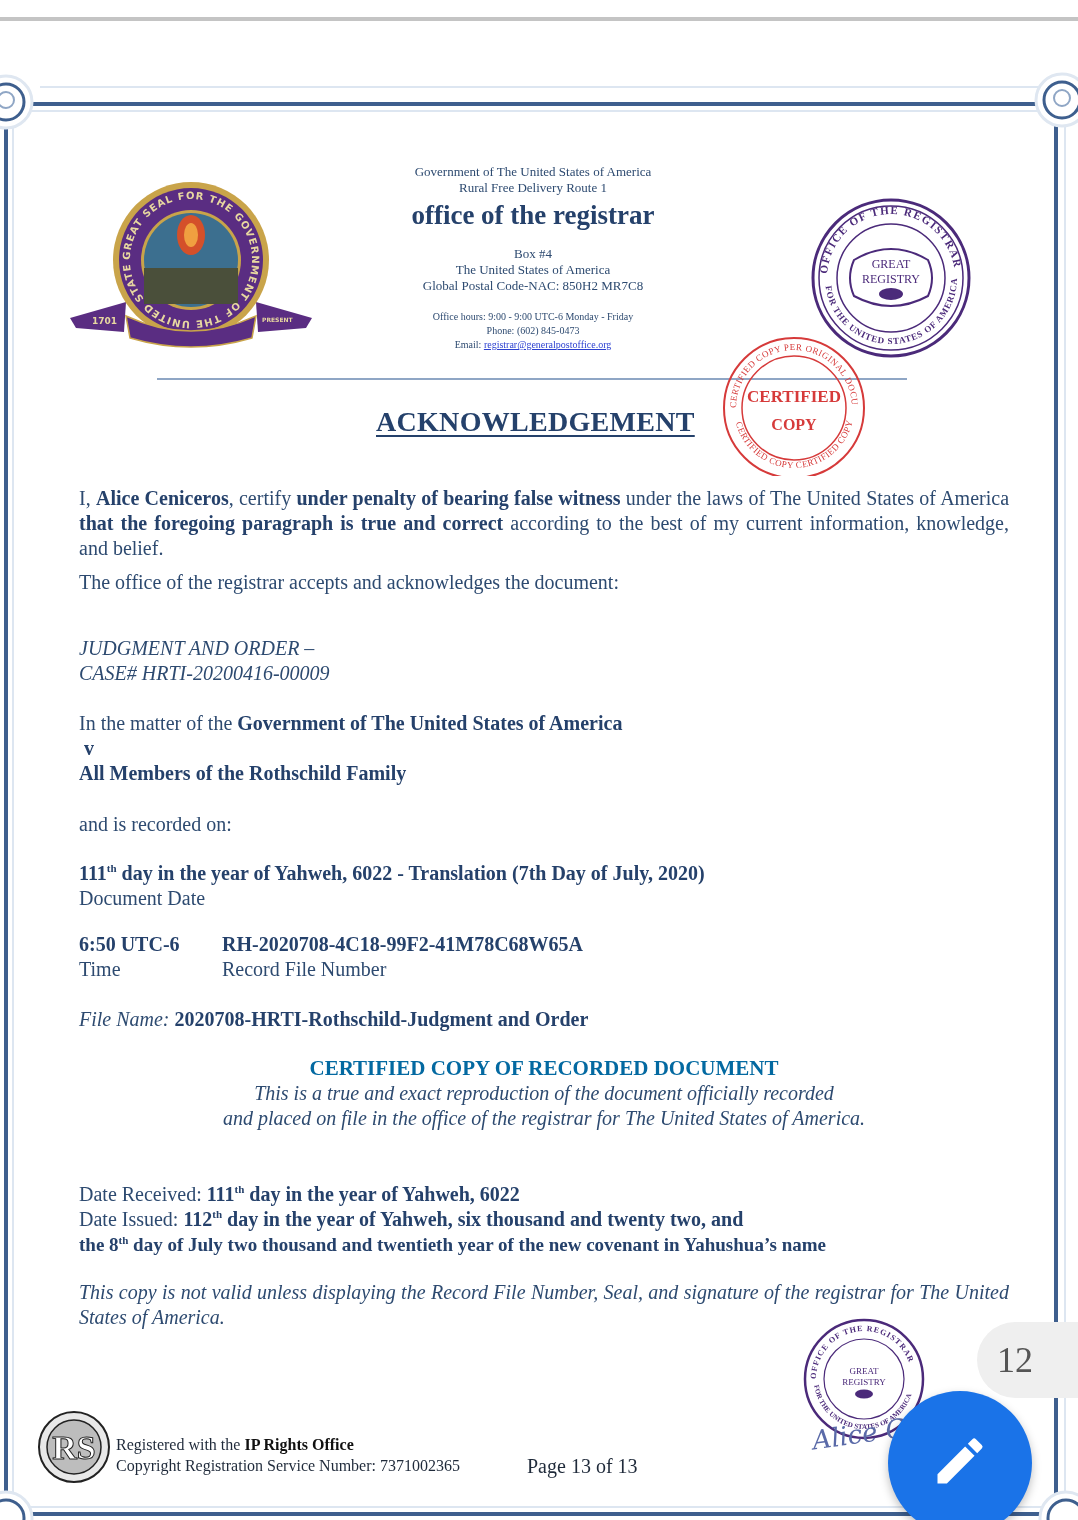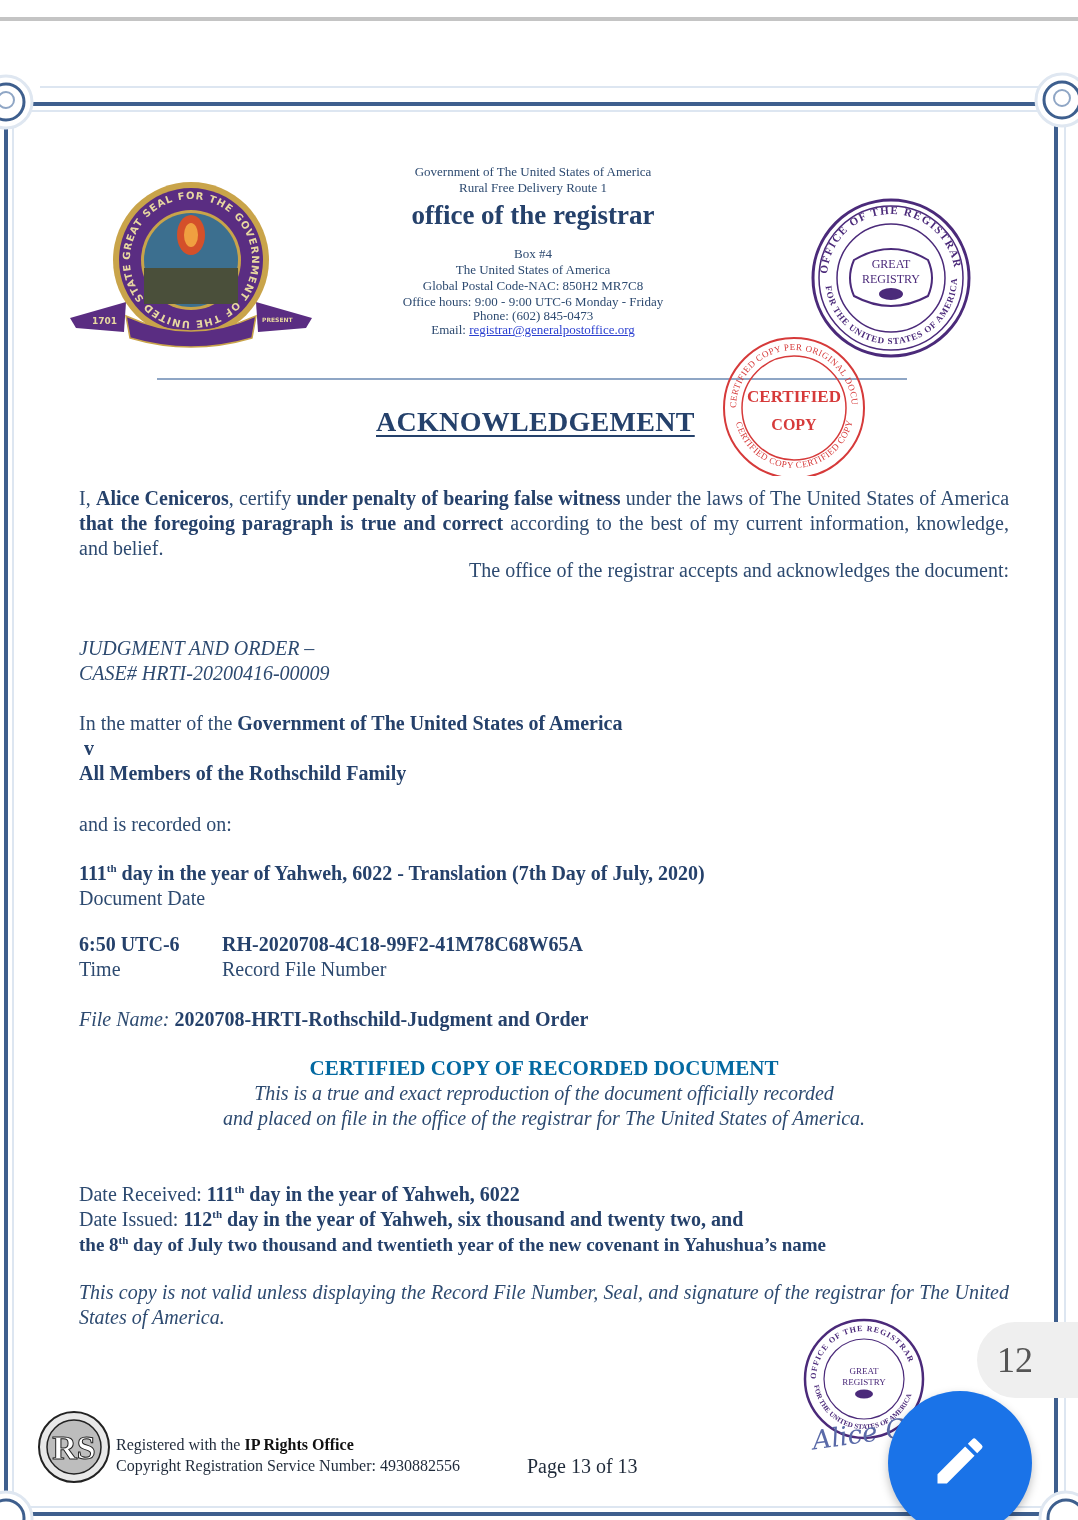--- a/index.html
+++ b/index.html
@@ -9,21 +9,21 @@
   .frame-line-h { position:absolute; height:4px; background:#3e5f8e; }
   .frame-line-v { position:absolute; width:4px; background:#3e5f8e; }
   .frame-thin-h { position:absolute; height:2px; background:#dde6f1; }
   .frame-thin-v { position:absolute; width:2px; background:#dde6f1; }
   .corner { position:absolute; width:60px; height:60px; }
   
   .hdr { position:absolute; left:380px; top:164px; width:306px; text-align:center; color:#2d4a70; }
   .hdr .l1 { font-size:13px; line-height:16px; }
   .hdr .title { font-size:27px; font-weight:bold; line-height:34px; color:#25416b; margin-top:2px; }
   .hdr .addr { font-size:13px; line-height:16px; margin-top:14px; }
-  .hdr .small { font-size:13px; line-height:14px; margin-top:1px; }
+  .hdr .small { font-size:10px; line-height:14px; margin-top:16px; }
   .hdr a { color:#2a3fd0; text-decoration:underline; }
   .hr { position:absolute; left:157px; top:378px; width:750px; height:2px; background:#8fa6c5; }
   .ack { position:absolute; left:376px; top:406px; font-size:28px; font-weight:bold; color:#25416b; text-decoration:underline; text-decoration-thickness:2px; text-underline-offset:4px; letter-spacing:0.3px; }
   .body-text { position:absolute; left:67px; width:930px; font-size:20px; line-height:25px; color:#2d4a70;margin-left:12px; }
   .justify { text-align:justify; text-align-last:left; }
   b { color:#25416b; }
   sup { font-size:11px; line-height:0; }
   .center { text-align:center; }
   .italic { font-style:italic; }
   .cert-title { font-size:21px; font-weight:bold; color:#0369a1; }
@@ -139,21 +139,21 @@
   <text x="74" y="66" text-anchor="middle" font-size="17" font-weight="bold" fill="#d63a3a">CERTIFIED</text>
   <text x="74" y="94" text-anchor="middle" font-size="16" font-weight="bold" fill="#d63a3a">COPY</text>
 </svg>
 
 <div class="ack">ACKNOWLEDGEMENT</div>
 
 <div class="body-text justify" style="top:486px;">
   <span>I, </span><b>Alice Ceniceros</b><span>, certify </span><b>under penalty of bearing false witness</b><span> under the laws of The United States of America </span><b>that the foregoing paragraph is true and correct</b><span> according to the best of my current information, knowledge, and belief.</span>
 </div>
 
-<div class="body-text" style="top:558px;text-align:right;">The office of the registrar accepts and acknowledges the document:</div>
+<div class="body-text" style="top:570px;">The office of the registrar accepts and acknowledges the document:</div>
 
 <div class="body-text" style="top:636px;font-style:italic;">
   <div>JUDGMENT AND ORDER –</div>
   <div>CASE# HRTI-20200416-00009</div>
 </div>
 
 <div class="body-text" style="top:711px;">
   <div><span>In the matter of the </span><b>Government of The United States of America</b></div>
   <div style="padding-left:5px;"><b>v</b></div>
   <div><b>All Members of the Rothschild Family</b></div>
@@ -206,21 +206,21 @@
 </svg>
 <div class="sig">Alice Ce</div>
 
 <svg class="seal" style="left:36px; top:1410px;" width="76" height="74" viewBox="0 0 76 74">
   <circle cx="38" cy="37" r="35" fill="#e8e8e8" stroke="#222" stroke-width="2"></circle>
   <circle cx="38" cy="37" r="27" fill="#bdbdbd" stroke="#222" stroke-width="1.5"></circle>
   <text x="38" y="49" text-anchor="middle" font-size="34" font-weight="bold" fill="#fff" stroke="#222" stroke-width="1">RS</text>
 </svg>
 <div class="footer">
   <div><span>Registered with the </span><b>IP Rights Office</b></div>
-  <div>Copyright Registration Service Number: 4930882556</div>
+  <div>Copyright Registration Service Number: 7371002365</div>
 </div>
 <div class="page-no">Page 13 of 13</div>
 
 <div class="counter"><span>12</span></div>
 <div class="fab">
   <svg width="60" height="60" viewBox="0 0 24 24">
     <path d="M3 17.25V21h3.75L17.81 9.94l-3.75-3.75L3 17.25z M20.71 7.04a1 1 0 0 0 0-1.41l-2.34-2.34a1 1 0 0 0-1.41 0l-1.83 1.83 3.75 3.75 1.83-1.83z" fill="#ffffff"></path>
   </svg>
 </div>
 

